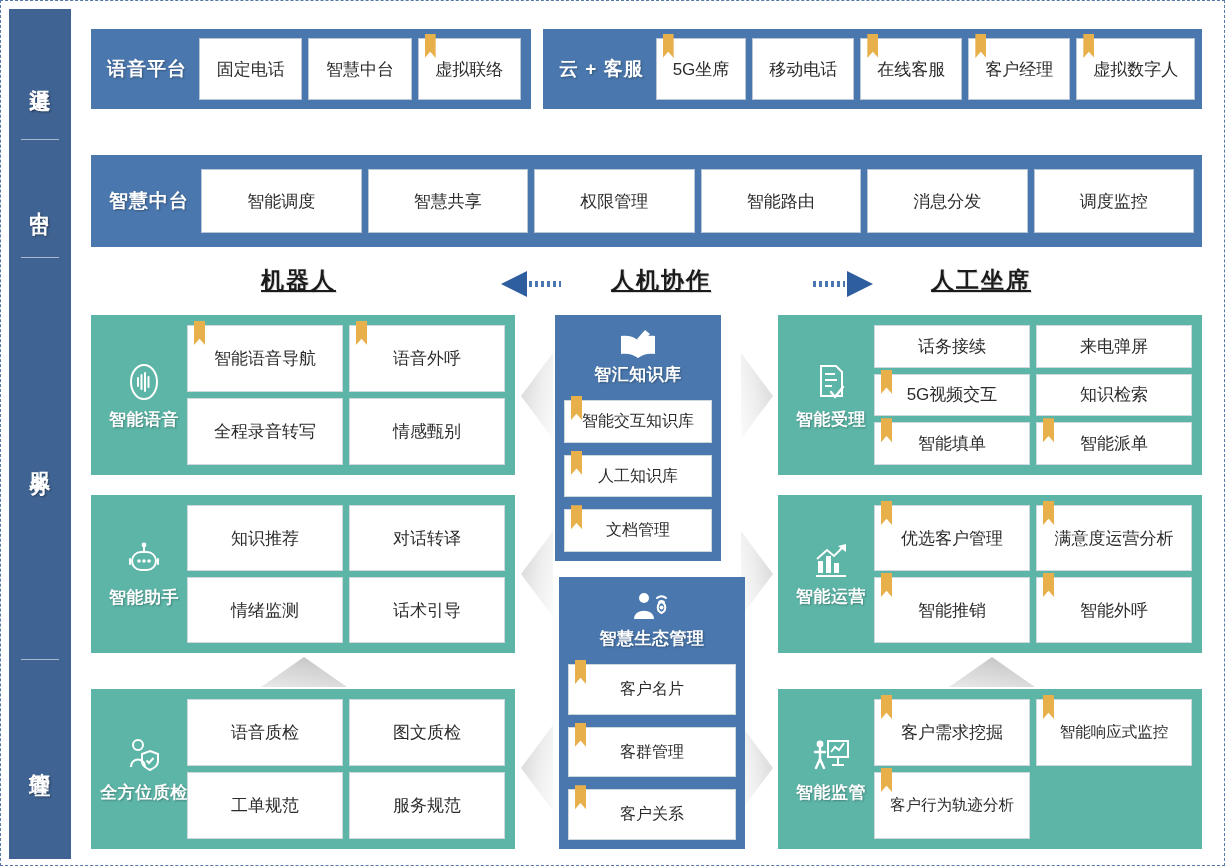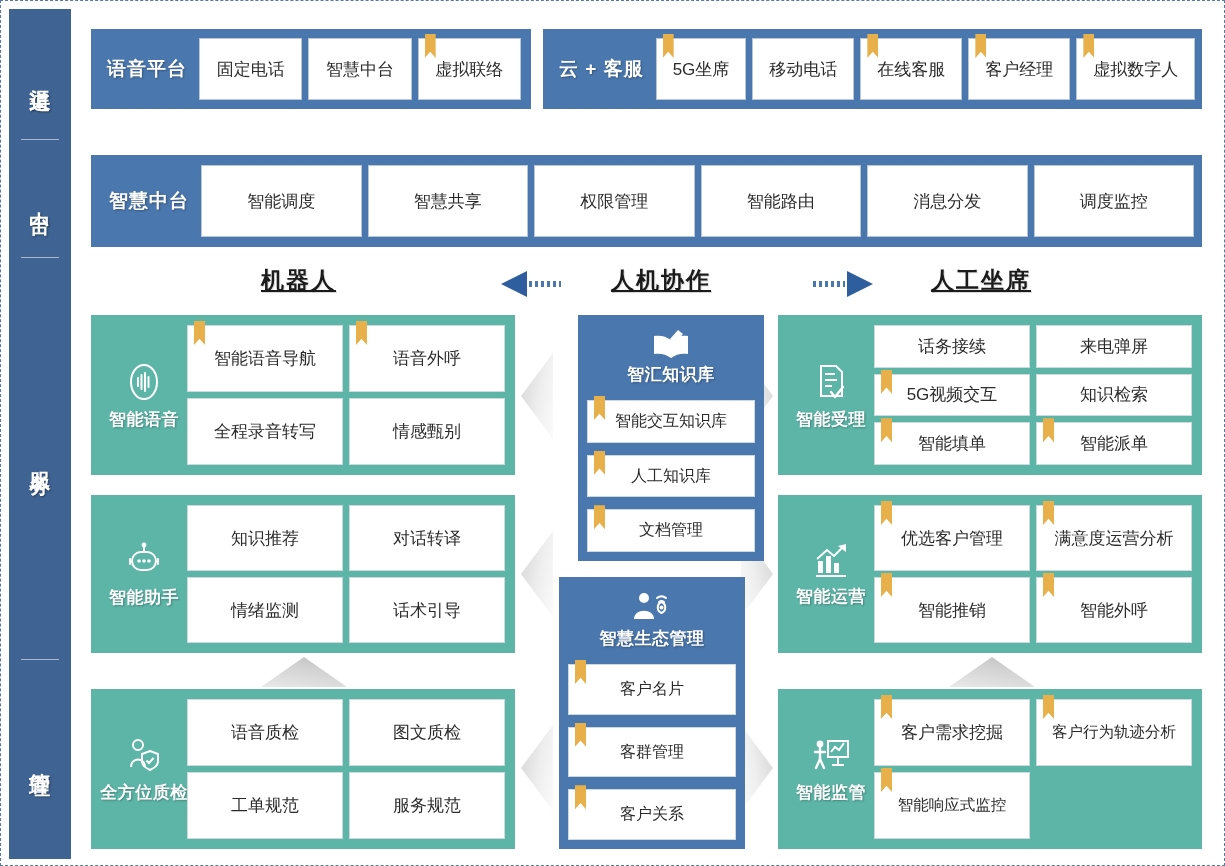--- a/index.html
+++ b/index.html
@@ -94,21 +94,21 @@
     clip-path: polygon(0 0, 100% 0, 100% 100%, 50% 74%, 0 100%);
   }
 
   #band-voice { left: 12px; top: 20px; width: 440px; height: 80px; }
   #band-cloud { left: 464px; top: 20px; width: 659px; height: 80px; }
 
   #band-midplat {
     left: 12px; top: 146px; width: 1111px; height: 92px;
     padding: 6px 8px;
   }
-  #band-midplat .cell { height: 72px; font-size: 17px; }
+  #band-midplat .cell { height: 64px; font-size: 17px; }
 
   
   .collab {
     position: absolute; left: 12px; top: 248px;
     width: 1111px; height: 54px;
   }
   .collab-label {
     position: absolute; top: 8px;
     font-size: 23px; font-weight: bold; color: #1b1b1b;
     letter-spacing: 2px;
@@ -174,21 +174,21 @@
   #p-oper   { left: 687px; top: 184px; width: 424px; height: 158px; }
   #p-super  { left: 687px; top: 378px; width: 424px; height: 160px; }
 
   
   .cpanel {
     position: absolute;
     background: #4a77ad;
     padding: 8px 9px 9px 9px;
     display: flex; flex-direction: column;
   }
-  #c-kb  { left: 487px; top: 4px;   width: 186px; height: 246px; }
+  #c-kb  { left: 464px; top: 4px;   width: 166px; height: 246px; }
   #c-eco { left: 468px; top: 266px; width: 186px; height: 272px; }
   .cpanel-head {
     display: flex; flex-direction: column;
     align-items: center; justify-content: center;
     gap: 2px;
     padding: 4px 0 8px 0;
   }
   .cpanel-head .ctitle {
     color: #ffffff; font-size: 17px; font-weight: bold;
     letter-spacing: .5px; white-space: nowrap;
@@ -563,23 +563,23 @@
               <line x1="23" y1="30" x2="35" y2="30" stroke="#fff" stroke-width="2"></line>
             </svg>
           </span>
           <span class="ptitle">智能监管</span>
         </div>
         <div class="panel-grid g2x2">
           <div class="tile ribbon">
             <span>客户需求挖掘</span>
           </div>
           <div class="tile ribbon sm">
+            <span>智能响应式监控</span>
+          </div>
+          <div class="tile ribbon sm">
             <span>客户行为轨迹分析</span>
-          </div>
-          <div class="tile ribbon sm">
-            <span>智能响应式监控</span>
           </div>
         </div>
       </div>
 
     </div>
   </div>
 </div>
 
 </body></html>

